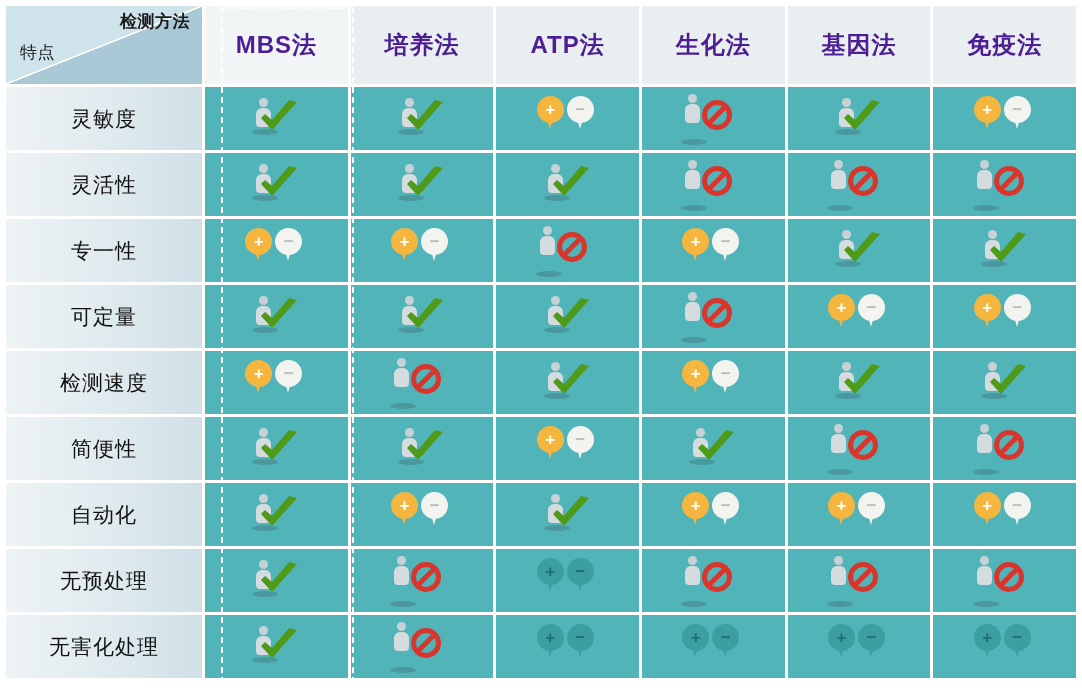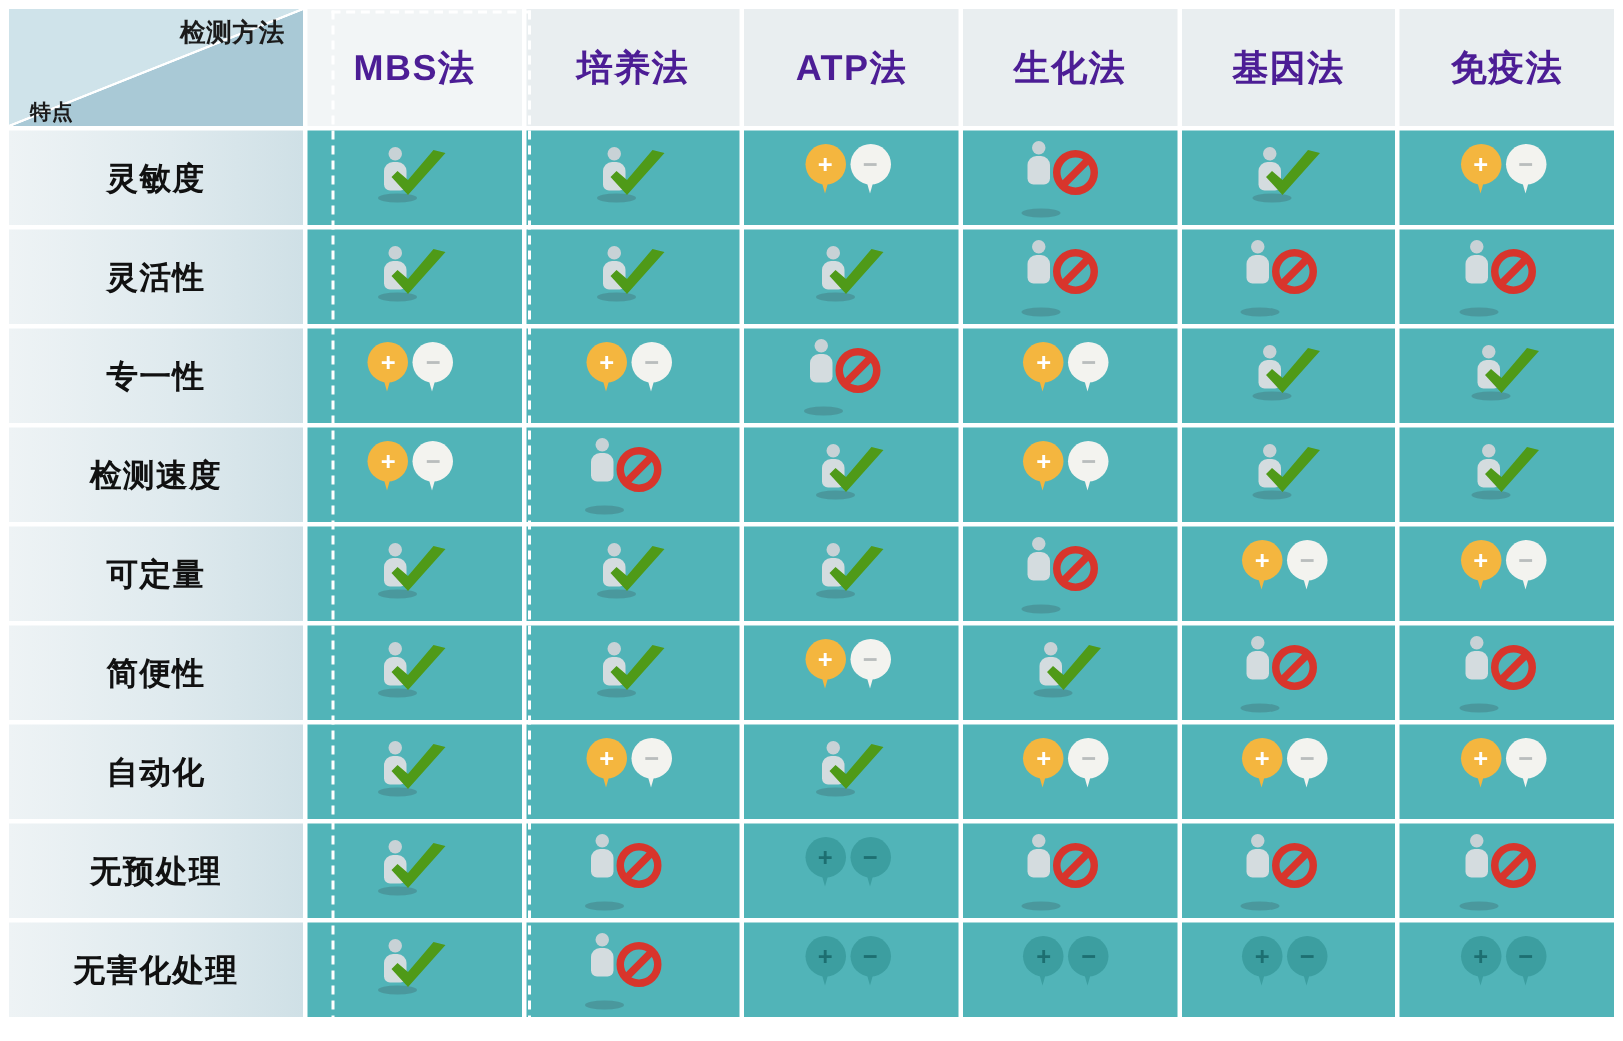--- a/index.html
+++ b/index.html
@@ -44,44 +44,44 @@
     position: absolute;
     top: 4px;
     right: 12px;
     font-size: 17px;
     font-weight: bold;
     color: #1b1b1b;
     letter-spacing: 0.5px;
   }
   .corner .diag-bottom {
     position: absolute;
-    bottom: 0;
+    bottom: 20px;
     left: 14px;
-    font-size: 14px;
-    font-weight: bold;
+    font-size: 17px;
+    font-weight: normal;
     color: #1b1b1b;
     letter-spacing: 0.5px;
   }
   th.method {
     height: 78px;
     background: #e9eef0;
     font-size: 24px;
     font-weight: bold;
     color: #4c1d95;
     letter-spacing: 1px;
   }
   th.method.first {
     background: #f2f5f6;
   }
   td.feature {
     width: 214px;
     height: 63px;
     background: linear-gradient(to right, #eef3f5 0%, #dfeaee 55%, #cfe0e6 100%);
     font-size: 21px;
-    font-weight: bold;
+    font-weight: normal;
     color: #111;
     letter-spacing: 1px;
   }
   td.cell {
     height: 63px;
     background: #51b4b8;
   }
   .icon-wrap {
     display: flex;
     align-items: center;
@@ -467,182 +467,182 @@
                 <span class="tick">
                   <svg viewBox="0 0 40 34" width="40" height="34">
                     <path d="M2 18 L13 30 L38 2 L30 0 L13 20 L6 14 Z" fill="#4f9a18"></path>
                   </svg>
                 </span>
               </span>
             </span>
           </td>
         </tr>
         <tr>
-          <td class="feature">检测速度</td>
-          <td class="cell">
-            <span class="icon-wrap">
-              <span class="ico-pm">
-                <span class="pin plus">
-                  <span class="tail"></span>
-                  <span class="ball">+</span>
-                </span>
-                <span class="pin minus">
-                  <span class="tail"></span>
-                  <span class="ball">−</span>
-                </span>
-              </span>
-            </span>
-          </td>
-          <td class="cell">
-            <span class="icon-wrap">
-              <span class="ico ico-no"><span class="person"><span class="shadow"></span><span class="head"></span><span class="body"></span></span><span class="ban"></span></span>
-            </span>
-          </td>
-          <td class="cell">
-            <span class="icon-wrap">
-              <span class="ico ico-check">
-                <span class="person">
-                  <span class="shadow"></span>
-                  <span class="head"></span>
-                  <span class="body"></span>
-                </span>
-                <span class="tick">
-                  <svg viewBox="0 0 40 34" width="40" height="34">
-                    <path d="M2 18 L13 30 L38 2 L30 0 L13 20 L6 14 Z" fill="#4f9a18"></path>
-                  </svg>
-                </span>
-              </span>
-            </span>
-          </td>
-          <td class="cell">
-            <span class="icon-wrap">
-              <span class="ico-pm">
-                <span class="pin plus">
-                  <span class="tail"></span>
-                  <span class="ball">+</span>
-                </span>
-                <span class="pin minus">
-                  <span class="tail"></span>
-                  <span class="ball">−</span>
-                </span>
-              </span>
-            </span>
-          </td>
-          <td class="cell">
-            <span class="icon-wrap">
-              <span class="ico ico-check">
-                <span class="person">
-                  <span class="shadow"></span>
-                  <span class="head"></span>
-                  <span class="body"></span>
-                </span>
-                <span class="tick">
-                  <svg viewBox="0 0 40 34" width="40" height="34">
-                    <path d="M2 18 L13 30 L38 2 L30 0 L13 20 L6 14 Z" fill="#4f9a18"></path>
-                  </svg>
-                </span>
-              </span>
-            </span>
-          </td>
-          <td class="cell">
-            <span class="icon-wrap">
-              <span class="ico ico-check">
-                <span class="person">
-                  <span class="shadow"></span>
-                  <span class="head"></span>
-                  <span class="body"></span>
-                </span>
-                <span class="tick">
-                  <svg viewBox="0 0 40 34" width="40" height="34">
-                    <path d="M2 18 L13 30 L38 2 L30 0 L13 20 L6 14 Z" fill="#4f9a18"></path>
-                  </svg>
+          <td class="feature">可定量</td>
+          <td class="cell">
+            <span class="icon-wrap">
+              <span class="ico ico-check">
+                <span class="person">
+                  <span class="shadow"></span>
+                  <span class="head"></span>
+                  <span class="body"></span>
+                </span>
+                <span class="tick">
+                  <svg viewBox="0 0 40 34" width="40" height="34">
+                    <path d="M2 18 L13 30 L38 2 L30 0 L13 20 L6 14 Z" fill="#4f9a18"></path>
+                  </svg>
+                </span>
+              </span>
+            </span>
+          </td>
+          <td class="cell">
+            <span class="icon-wrap">
+              <span class="ico ico-check">
+                <span class="person">
+                  <span class="shadow"></span>
+                  <span class="head"></span>
+                  <span class="body"></span>
+                </span>
+                <span class="tick">
+                  <svg viewBox="0 0 40 34" width="40" height="34">
+                    <path d="M2 18 L13 30 L38 2 L30 0 L13 20 L6 14 Z" fill="#4f9a18"></path>
+                  </svg>
+                </span>
+              </span>
+            </span>
+          </td>
+          <td class="cell">
+            <span class="icon-wrap">
+              <span class="ico ico-check">
+                <span class="person">
+                  <span class="shadow"></span>
+                  <span class="head"></span>
+                  <span class="body"></span>
+                </span>
+                <span class="tick">
+                  <svg viewBox="0 0 40 34" width="40" height="34">
+                    <path d="M2 18 L13 30 L38 2 L30 0 L13 20 L6 14 Z" fill="#4f9a18"></path>
+                  </svg>
+                </span>
+              </span>
+            </span>
+          </td>
+          <td class="cell">
+            <span class="icon-wrap">
+              <span class="ico ico-no"><span class="person"><span class="shadow"></span><span class="head"></span><span class="body"></span></span><span class="ban"></span></span>
+            </span>
+          </td>
+          <td class="cell">
+            <span class="icon-wrap">
+              <span class="ico-pm">
+                <span class="pin plus">
+                  <span class="tail"></span>
+                  <span class="ball">+</span>
+                </span>
+                <span class="pin minus">
+                  <span class="tail"></span>
+                  <span class="ball">−</span>
+                </span>
+              </span>
+            </span>
+          </td>
+          <td class="cell">
+            <span class="icon-wrap">
+              <span class="ico-pm">
+                <span class="pin plus">
+                  <span class="tail"></span>
+                  <span class="ball">+</span>
+                </span>
+                <span class="pin minus">
+                  <span class="tail"></span>
+                  <span class="ball">−</span>
                 </span>
               </span>
             </span>
           </td>
         </tr>
         <tr>
-          <td class="feature">可定量</td>
-          <td class="cell">
-            <span class="icon-wrap">
-              <span class="ico ico-check">
-                <span class="person">
-                  <span class="shadow"></span>
-                  <span class="head"></span>
-                  <span class="body"></span>
-                </span>
-                <span class="tick">
-                  <svg viewBox="0 0 40 34" width="40" height="34">
-                    <path d="M2 18 L13 30 L38 2 L30 0 L13 20 L6 14 Z" fill="#4f9a18"></path>
-                  </svg>
-                </span>
-              </span>
-            </span>
-          </td>
-          <td class="cell">
-            <span class="icon-wrap">
-              <span class="ico ico-check">
-                <span class="person">
-                  <span class="shadow"></span>
-                  <span class="head"></span>
-                  <span class="body"></span>
-                </span>
-                <span class="tick">
-                  <svg viewBox="0 0 40 34" width="40" height="34">
-                    <path d="M2 18 L13 30 L38 2 L30 0 L13 20 L6 14 Z" fill="#4f9a18"></path>
-                  </svg>
-                </span>
-              </span>
-            </span>
-          </td>
-          <td class="cell">
-            <span class="icon-wrap">
-              <span class="ico ico-check">
-                <span class="person">
-                  <span class="shadow"></span>
-                  <span class="head"></span>
-                  <span class="body"></span>
-                </span>
-                <span class="tick">
-                  <svg viewBox="0 0 40 34" width="40" height="34">
-                    <path d="M2 18 L13 30 L38 2 L30 0 L13 20 L6 14 Z" fill="#4f9a18"></path>
-                  </svg>
-                </span>
-              </span>
-            </span>
-          </td>
-          <td class="cell">
-            <span class="icon-wrap">
-              <span class="ico ico-no"><span class="person"><span class="shadow"></span><span class="head"></span><span class="body"></span></span><span class="ban"></span></span>
-            </span>
-          </td>
-          <td class="cell">
-            <span class="icon-wrap">
-              <span class="ico-pm">
-                <span class="pin plus">
-                  <span class="tail"></span>
-                  <span class="ball">+</span>
-                </span>
-                <span class="pin minus">
-                  <span class="tail"></span>
-                  <span class="ball">−</span>
-                </span>
-              </span>
-            </span>
-          </td>
-          <td class="cell">
-            <span class="icon-wrap">
-              <span class="ico-pm">
-                <span class="pin plus">
-                  <span class="tail"></span>
-                  <span class="ball">+</span>
-                </span>
-                <span class="pin minus">
-                  <span class="tail"></span>
-                  <span class="ball">−</span>
+          <td class="feature">检测速度</td>
+          <td class="cell">
+            <span class="icon-wrap">
+              <span class="ico-pm">
+                <span class="pin plus">
+                  <span class="tail"></span>
+                  <span class="ball">+</span>
+                </span>
+                <span class="pin minus">
+                  <span class="tail"></span>
+                  <span class="ball">−</span>
+                </span>
+              </span>
+            </span>
+          </td>
+          <td class="cell">
+            <span class="icon-wrap">
+              <span class="ico ico-no"><span class="person"><span class="shadow"></span><span class="head"></span><span class="body"></span></span><span class="ban"></span></span>
+            </span>
+          </td>
+          <td class="cell">
+            <span class="icon-wrap">
+              <span class="ico ico-check">
+                <span class="person">
+                  <span class="shadow"></span>
+                  <span class="head"></span>
+                  <span class="body"></span>
+                </span>
+                <span class="tick">
+                  <svg viewBox="0 0 40 34" width="40" height="34">
+                    <path d="M2 18 L13 30 L38 2 L30 0 L13 20 L6 14 Z" fill="#4f9a18"></path>
+                  </svg>
+                </span>
+              </span>
+            </span>
+          </td>
+          <td class="cell">
+            <span class="icon-wrap">
+              <span class="ico-pm">
+                <span class="pin plus">
+                  <span class="tail"></span>
+                  <span class="ball">+</span>
+                </span>
+                <span class="pin minus">
+                  <span class="tail"></span>
+                  <span class="ball">−</span>
+                </span>
+              </span>
+            </span>
+          </td>
+          <td class="cell">
+            <span class="icon-wrap">
+              <span class="ico ico-check">
+                <span class="person">
+                  <span class="shadow"></span>
+                  <span class="head"></span>
+                  <span class="body"></span>
+                </span>
+                <span class="tick">
+                  <svg viewBox="0 0 40 34" width="40" height="34">
+                    <path d="M2 18 L13 30 L38 2 L30 0 L13 20 L6 14 Z" fill="#4f9a18"></path>
+                  </svg>
+                </span>
+              </span>
+            </span>
+          </td>
+          <td class="cell">
+            <span class="icon-wrap">
+              <span class="ico ico-check">
+                <span class="person">
+                  <span class="shadow"></span>
+                  <span class="head"></span>
+                  <span class="body"></span>
+                </span>
+                <span class="tick">
+                  <svg viewBox="0 0 40 34" width="40" height="34">
+                    <path d="M2 18 L13 30 L38 2 L30 0 L13 20 L6 14 Z" fill="#4f9a18"></path>
+                  </svg>
                 </span>
               </span>
             </span>
           </td>
         </tr>
         <tr>
           <td class="feature">简便性</td>
           <td class="cell">
             <span class="icon-wrap">
               <span class="ico ico-check">

